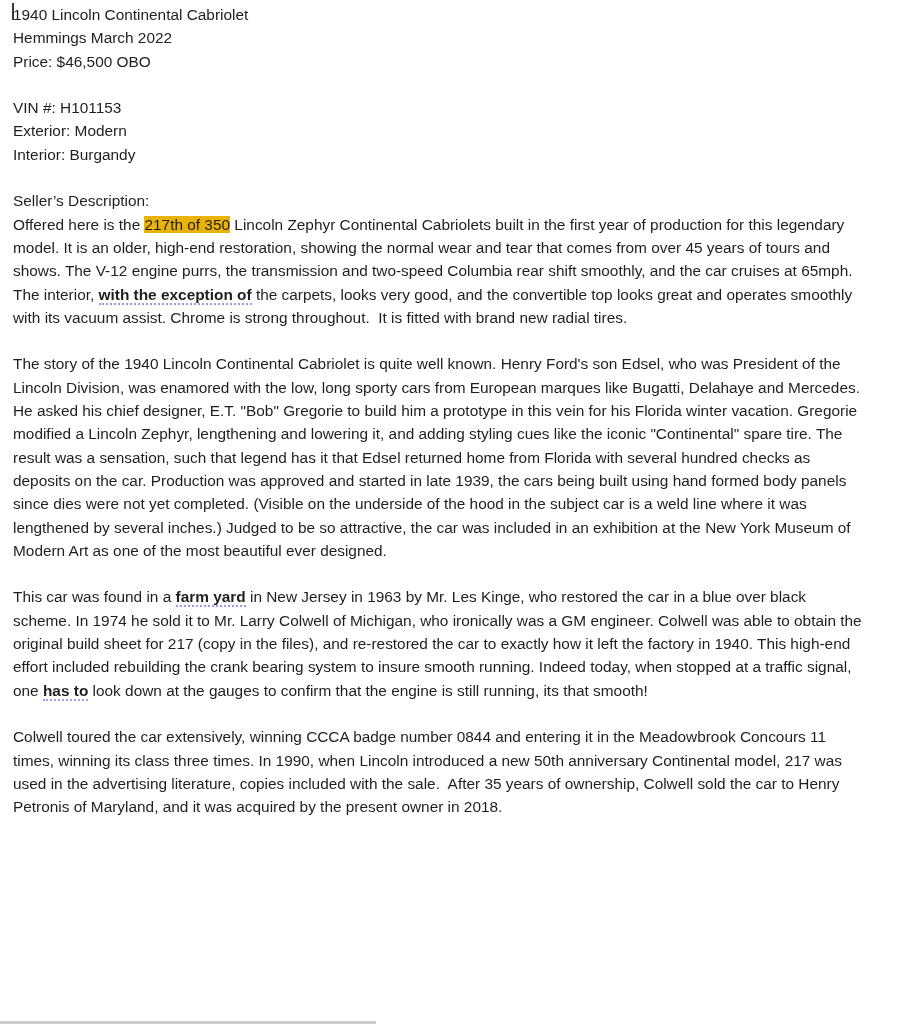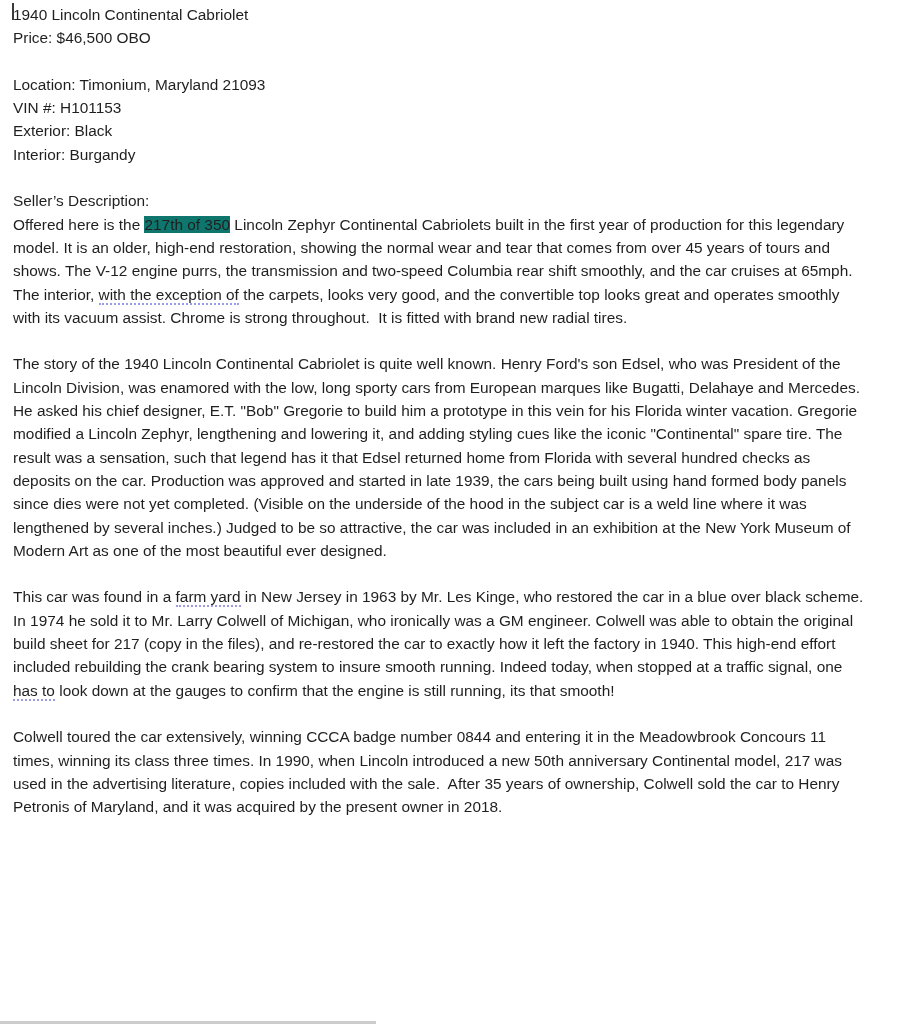--- a/index.html
+++ b/index.html
@@ -18,24 +18,25 @@
     padding: 3px 28px 0 13px;
     cursor: text;
   }
   .doc p {
     margin: 0;
     font-size: 15.4px;
     line-height: 23.3px;
     white-space: pre-wrap;
   }
   .blank { height: 23.3px; }
-  .hl { background: #0f766e; }
+  .hl { background: #eab308; }
   .gram-dot {
     border-bottom: 2px dotted #9b9ce6;
     padding-bottom: 0px;
+    font-weight: bold;
   }
   .gram-dbl {
     text-decoration-style: double;
     text-decoration-color: #8fb4e3;
     text-underline-offset: 3px;
   }
   .caret {
     position: absolute;
     left: 12px; top: 3px;
     width: 1.5px; height: 17px;
@@ -48,27 +49,27 @@
     background: #cccccc;
   }
 </style>
 </head>
 <body>
 
 <div class="doc">
   <span class="caret"></span>
 
   <p>1940 Lincoln Continental Cabriolet</p>
+  <p>Hemmings March 2022</p>
   <p>Price: $46,500 OBO</p>
 
   <p class="blank"></p>
 
-  <p>Location: Timonium, Maryland 21093</p>
   <p>VIN #: H101153</p>
-  <p>Exterior: Black</p>
+  <p>Exterior: Modern</p>
   <p>Interior: Burgandy</p>
 
   <p class="blank"></p>
 
   <p>Seller’s Description:</p>
 
   <p><span>Offered here is the </span><span class="hl">217th of 350</span><span> Lincoln Zephyr Continental Cabriolets built in the first year of production for this legendary model. It is an older, high-end restoration, showing the normal wear and tear that comes from over 45 years of tours and shows. The V-12 engine purrs, the transmission and two-speed Columbia rear shift smoothly, and the car cruises at 65mph.  The interior, </span><span class="gram-dot">with the exception of</span><span> the carpets, looks very good, and the convertible top looks great and operates smoothly with its vacuum assist. Chrome is strong throughout.  It is fitted with brand new radial tires.</span></p>
 
   <p class="blank"></p>
 

